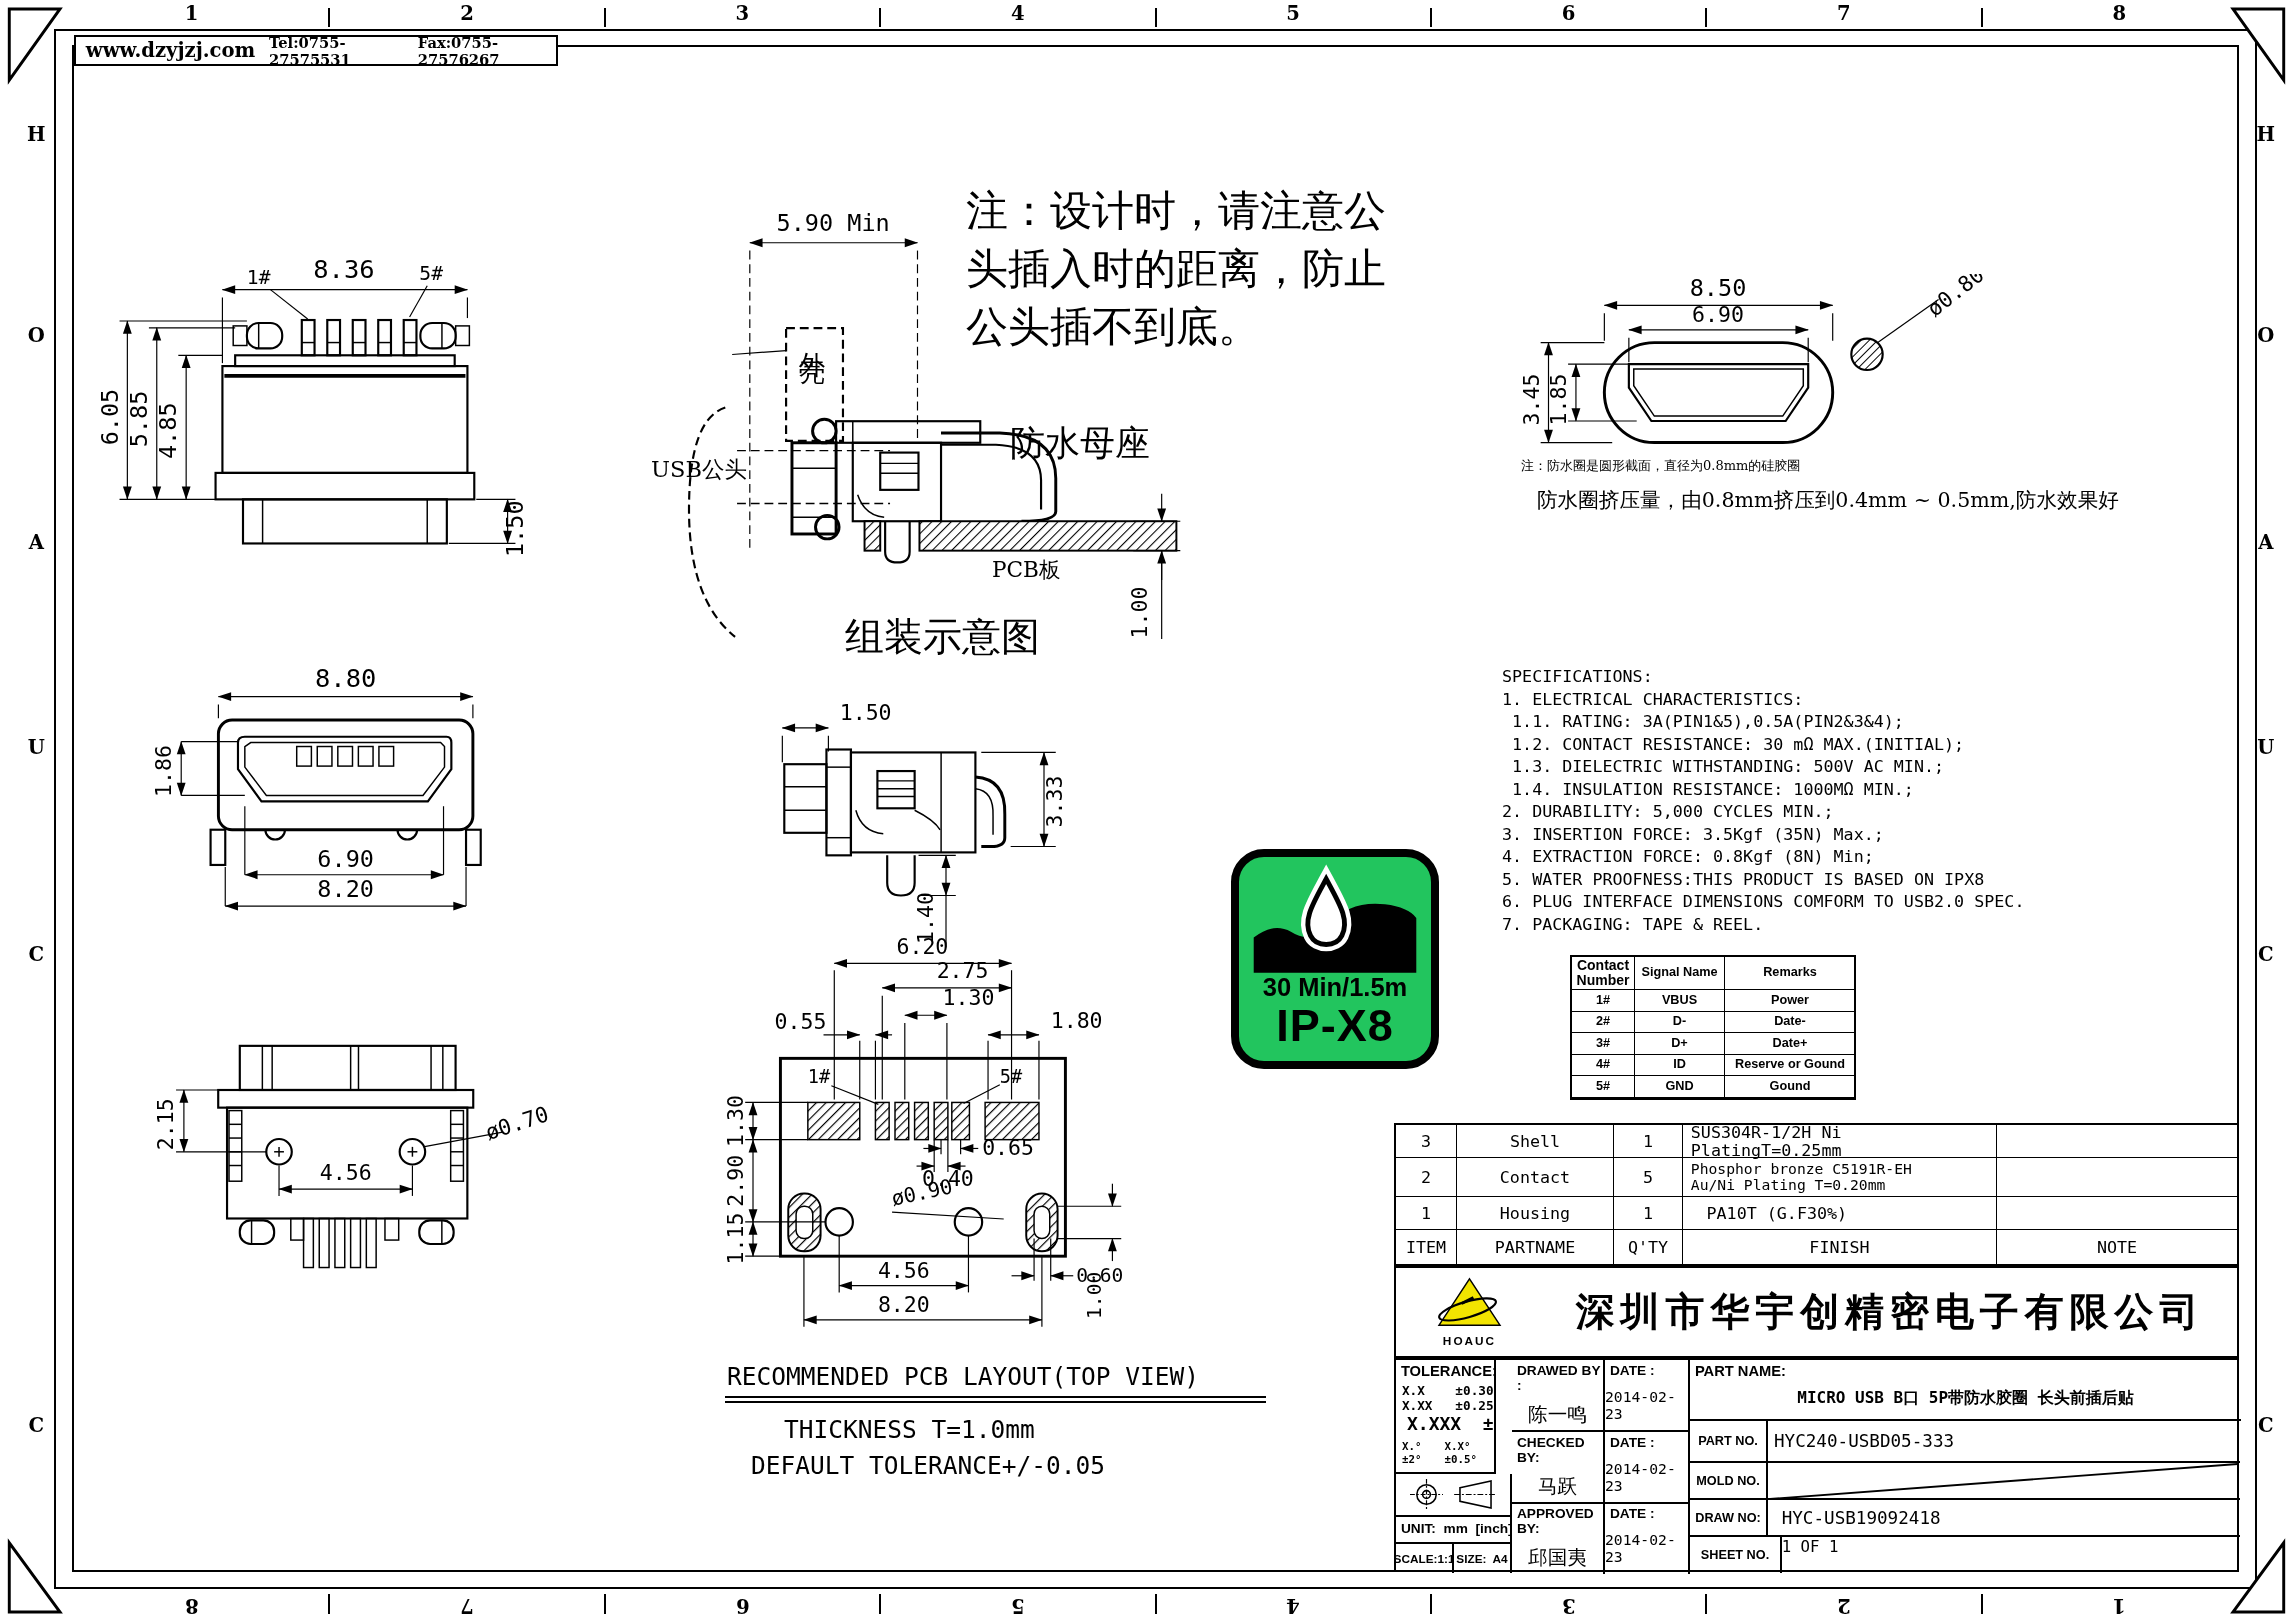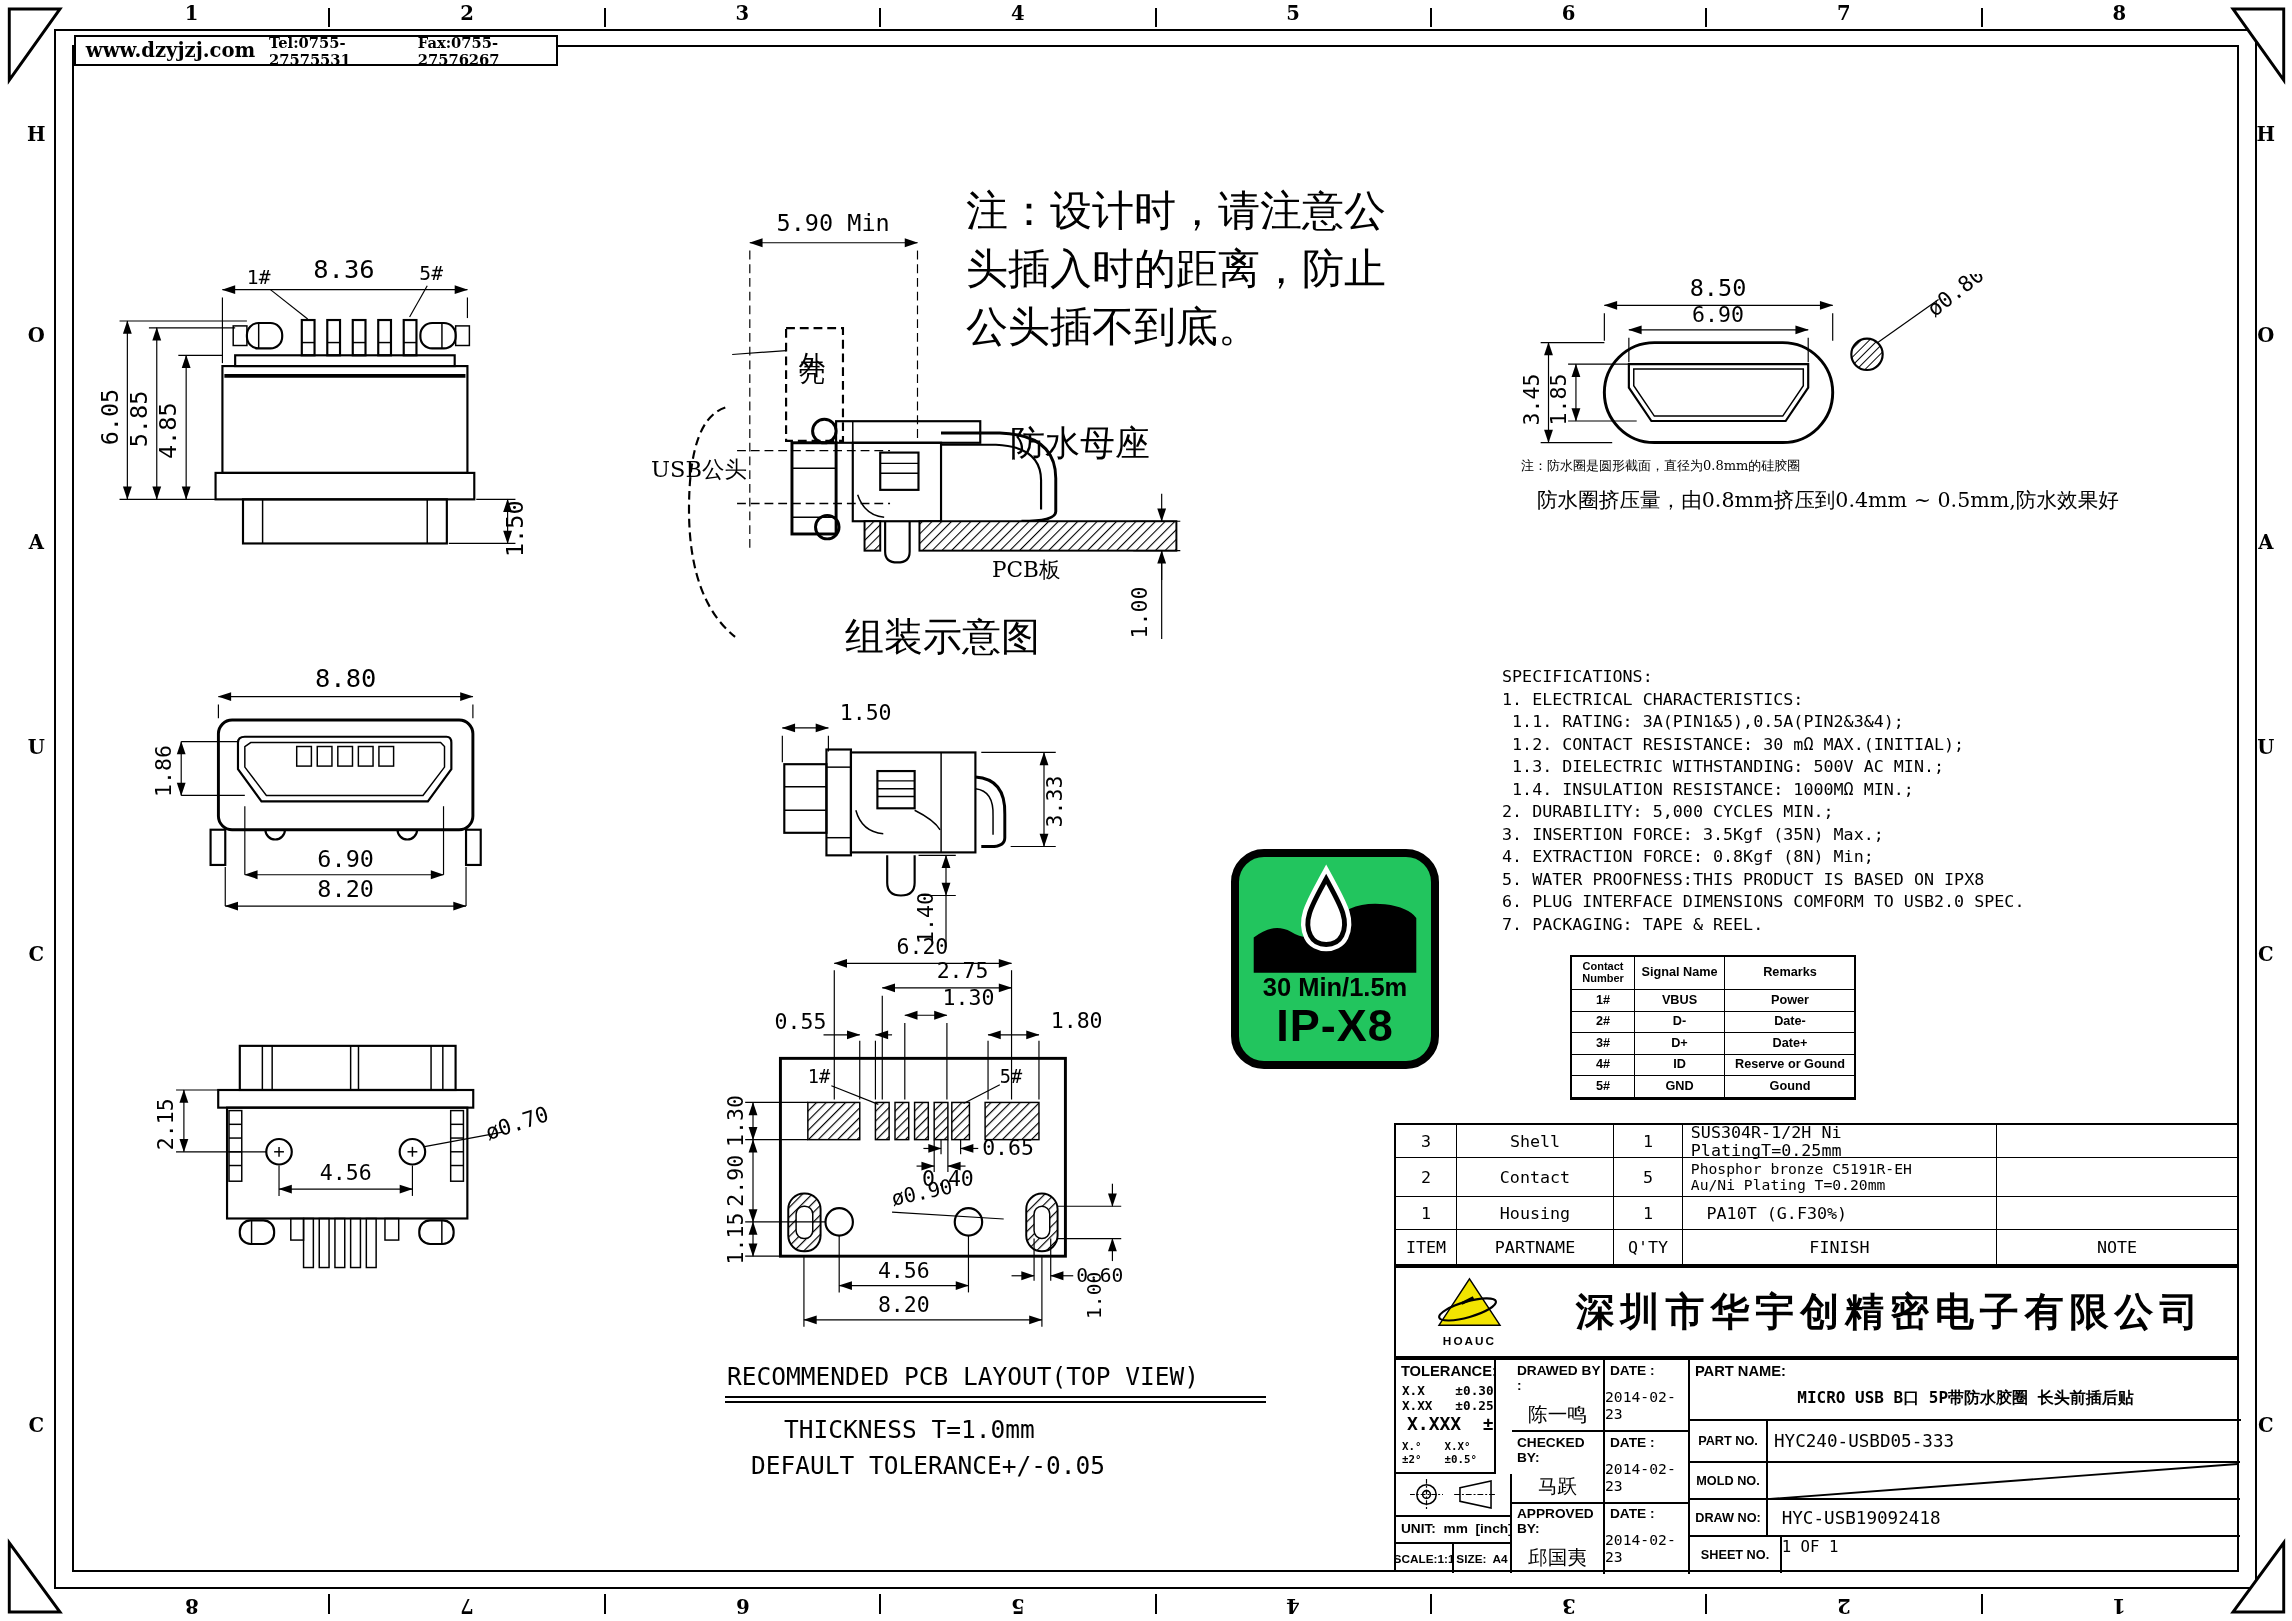--- a/index.html
+++ b/index.html
@@ -493,21 +493,21 @@
   <div class="specline"> 1.4. INSULATION RESISTANCE: 1000MΩ MIN.;</div>
   <div class="specline">2. DURABILITY: 5,000 CYCLES MIN.;</div>
   <div class="specline">3. INSERTION FORCE: 3.5Kgf (35N) Max.;</div>
   <div class="specline">4. EXTRACTION FORCE: 0.8Kgf (8N) Min;</div>
   <div class="specline">5. WATER PROOFNESS:THIS PRODUCT IS BASED ON IPX8</div>
   <div class="specline">6. PLUG INTERFACE DIMENSIONS COMFORM TO USB2.0 SPEC.</div>
   <div class="specline">7. PACKAGING: TAPE &amp; REEL.</div>
 </div>
 
 <div class="abs grid-ct" style="left:1570px;top:955px;width:286px;border:2px solid #000;background:#fff">
-  <div style="font-size:11px">Contact Number</div>
+  <div style="font-size:14px">Contact Number</div>
   <div>Signal Name</div>
   <div>Remarks</div>
   <div>1#</div>
     <div>VBUS</div>
     <div>Power</div>
   <div>2#</div>
     <div>D-</div>
     <div>Date-</div>
   <div>3#</div>
     <div>D+</div>

